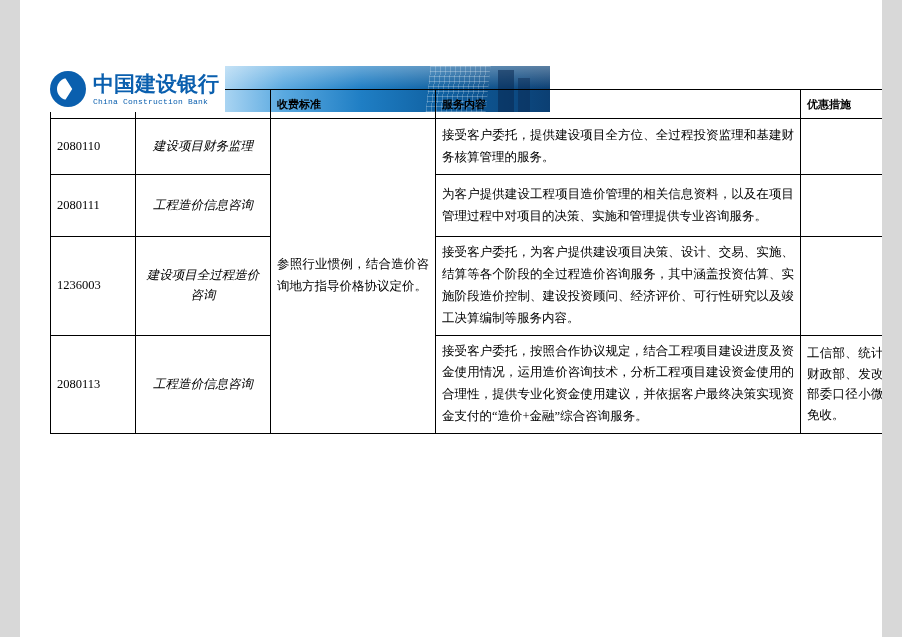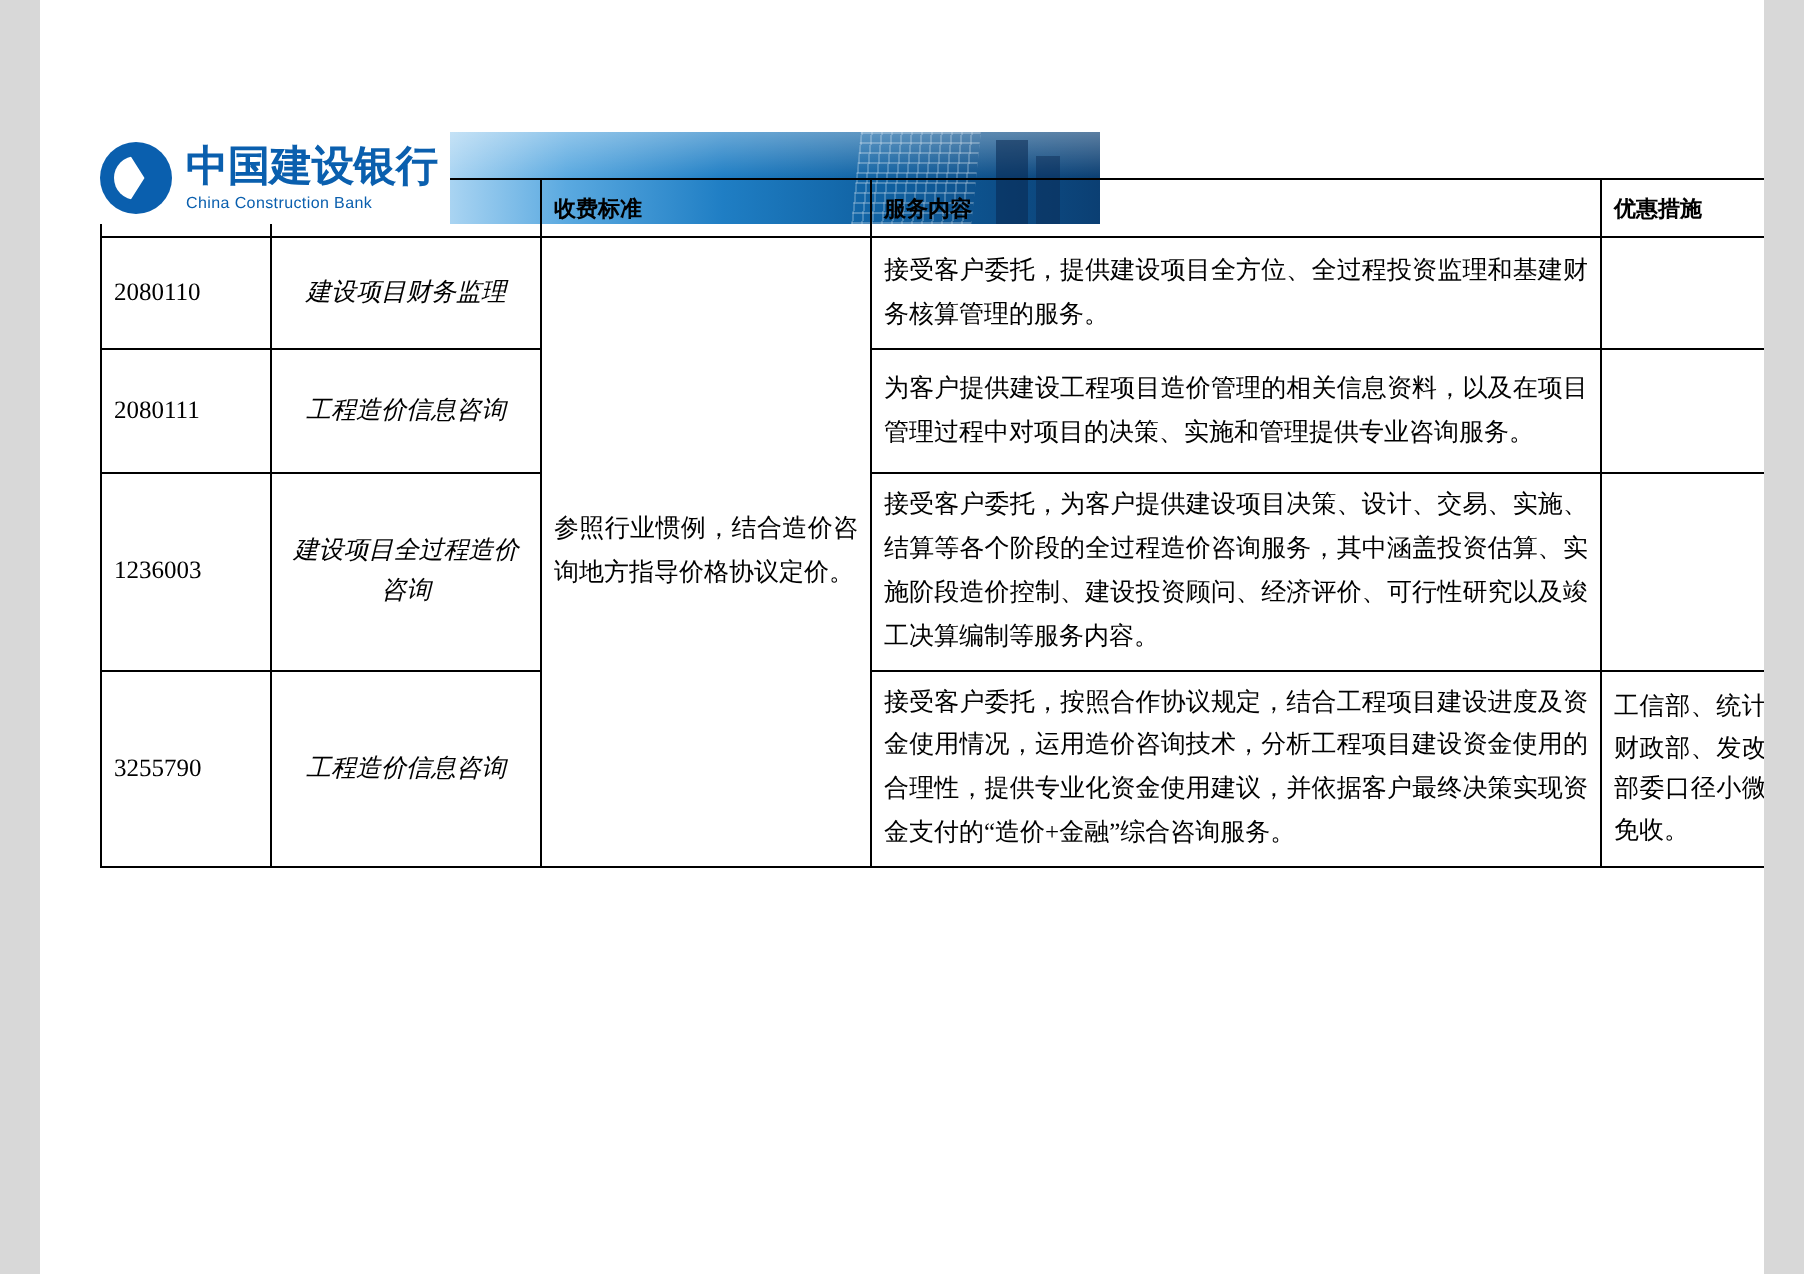--- a/index.html
+++ b/index.html
@@ -76,21 +76,21 @@
   }
   .logo-cn {
     font-family: "Liberation Sans", sans-serif;
     font-size: 21px;
     font-weight: bold;
     color: #0a5fae;
     letter-spacing: 0px;
     white-space: nowrap;
   }
   .logo-en {
-    font-family: Liberation Sans, sans-serif;
+    font-family: Liberation Mono, monospace;
     font-size: 8px;
     color: #0a5fae;
     margin-top: 4px;
     white-space: nowrap;
     letter-spacing: 0.2px;
   }
   .banner {
     flex: 1;
     position: relative;
     background: linear-gradient(90deg, #a9d4f2 0%, #5aa9e0 18%, #1f7ec4 42%, #0f5f9f 68%, #0b3f73 100%);
@@ -218,21 +218,21 @@
         <td class="content">为客户提供建设工程项目造价管理的相关信息资料，以及在项目管理过程中对项目的决策、实施和管理提供专业咨询服务。</td>
         <td class="pref"></td>
       </tr>
       <tr class="r3">
         <td class="code">1236003</td>
         <td class="name">建设项目全过程造价咨询</td>
         <td class="content">接受客户委托，为客户提供建设项目决策、设计、交易、实施、结算等各个阶段的全过程造价咨询服务，其中涵盖投资估算、实施阶段造价控制、建设投资顾问、经济评价、可行性研究以及竣工决算编制等服务内容。</td>
         <td class="pref"></td>
       </tr>
       <tr class="r4">
-        <td class="code">3255790</td>
+        <td class="code">2080113</td>
         <td class="name">工程造价信息咨询</td>
         <td class="content">接受客户委托，按照合作协议规定，结合工程项目建设进度及资金使用情况，运用造价咨询技术，分析工程项目建设资金使用的合理性，提供专业化资金使用建议，并依据客户最终决策实现资金支付的“造价+金融”综合咨询服务。</td>
         <td class="pref">工信部、统计局、财政部、发改委四部委口径小微企业免收。</td>
       </tr>
     </tbody>
   </table>
 
 </div>
 
 </body></html>

